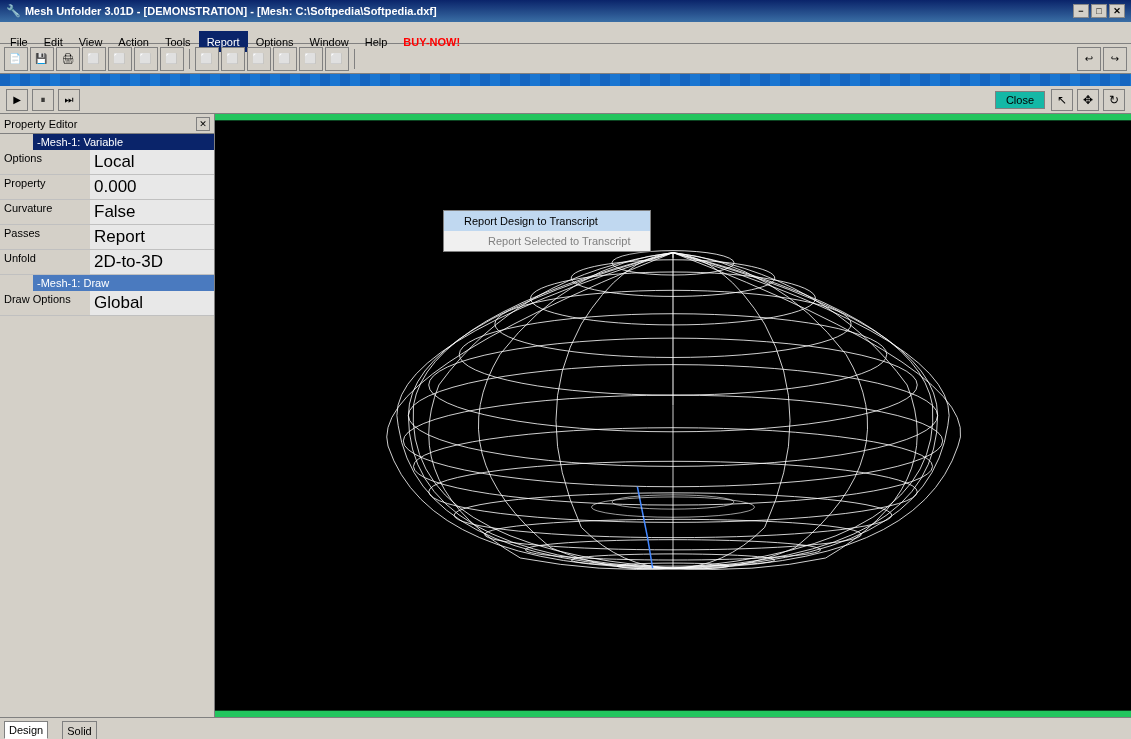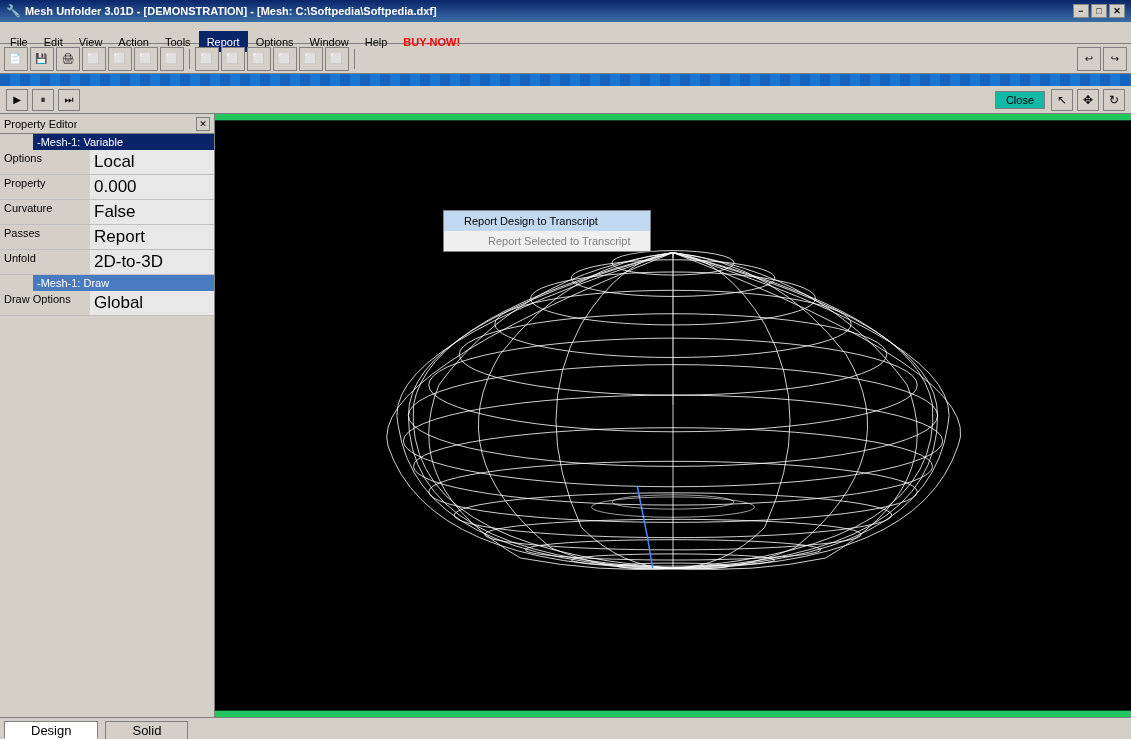--- a/index.html
+++ b/index.html
@@ -180,30 +180,30 @@
     
     #bottom-tabs {
       background: #d4d0c8;
       height: 22px;
       display: flex;
       align-items: flex-end;
       border-top: 1px solid #808080;
       padding: 0 4px;
     }
     .tab {
-      padding: 2px 26px;
+      padding: 2px 4px;
       background: #d4d0c8;
       border: 1px solid #808080;
       border-bottom: none;
       cursor: pointer;
-      font-size: 13px;
+      font-size: 11px;
       height: 18px;
       display: flex;
       align-items: center;
-      margin-right: 7px;
+      margin-right: 14px;
     }
     .tab.active {
       background: #fff;
       border-bottom: 1px solid #fff;
     }
 
     
     #dropdown-menu {
       position: absolute;
       top: 96px;

